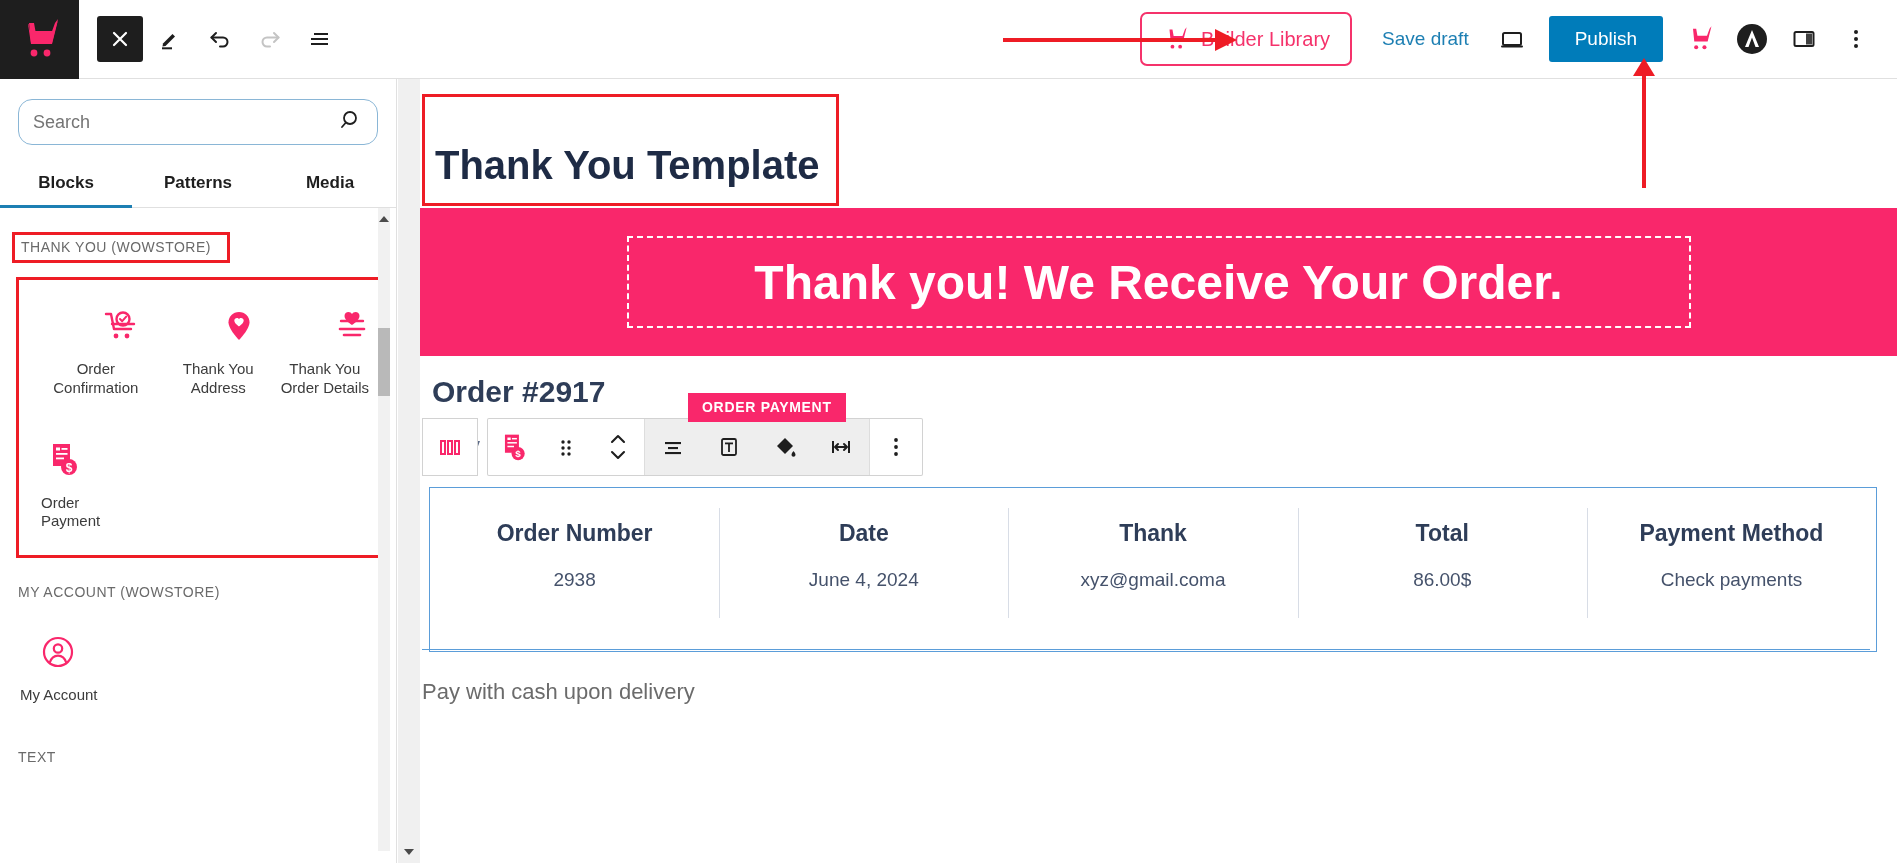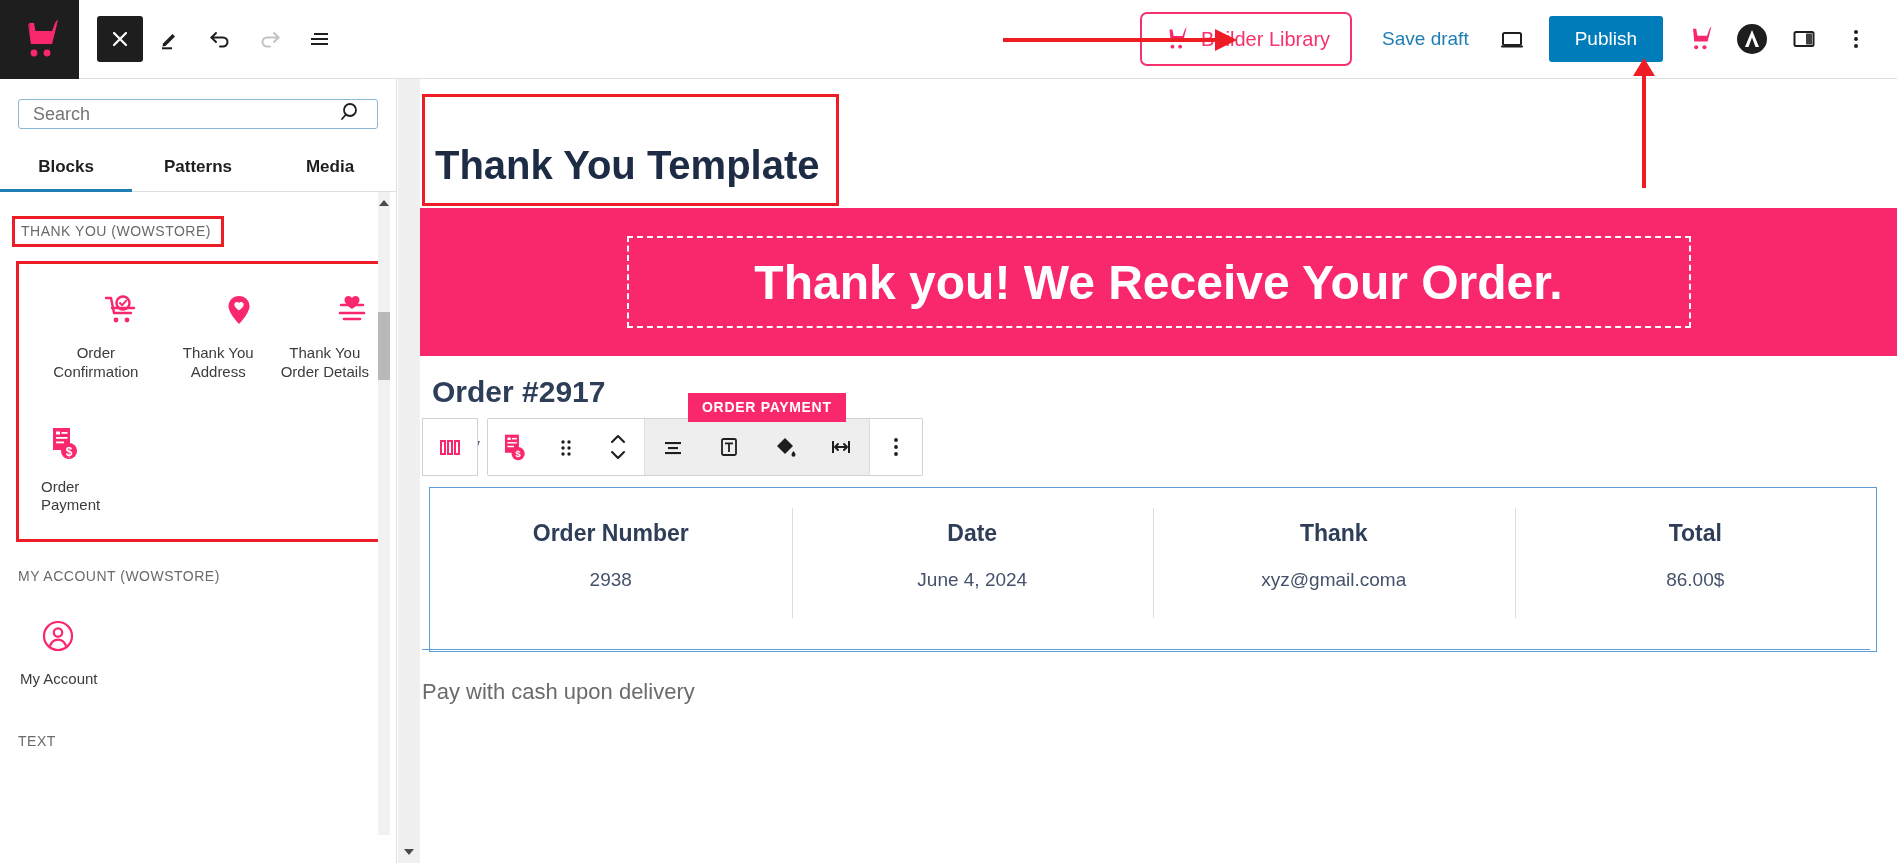--- a/index.html
+++ b/index.html
@@ -63,22 +63,22 @@
 
   
   .sidebar {
     position: absolute; top: 79px; left: 0;
     width: 397px; height: 784px; background: #fff;
     border-right: 1px solid #e0e0e0; overflow: hidden;
   }
   .search-wrap { padding: 20px 18px 0 18px; }
   .search-box {
     display: flex; align-items: center;
-    border: 1px solid #8ab6d6; border-radius: 3px;
-    height: 30px; padding: 0 14px; background: #fff;
+    border: 1px solid #8ab6d6; border-radius: 14px;
+    height: 46px; padding: 0 14px; background: #fff;
   }
   .search-box input {
     flex: 1; border: none; outline: none; font-size: 18px;
     color: #1e1e1e; font-family: "Liberation Sans", sans-serif; background: transparent;
   }
   .search-box input::placeholder { color: #757575; }
 
   .tabs { display: flex; margin-top: 16px; border-bottom: 1px solid #e0e0e0; }
   .tab {
     flex: 1; text-align: center; padding: 12px 0 14px;
@@ -91,21 +91,21 @@
   }
   .tab:not(.active) { font-weight: 700; }
 
   .blocks-scroll { position: relative; height: 643px; overflow: hidden; }
   .cat-label {
     font-size: 14px; letter-spacing: .5px; color: #6a6a6a;
     font-weight: 400; padding: 0 0 0 16px;
   }
   .cat-label-box {
     display: inline-block; margin: 24px 0 0 12px;
-    border: 3px solid #ee1c25; padding: 3px 10px 4px 6px;
+    border: 3px solid #ee1c25; padding: 3px 16px 4px 6px;
   }
   .cat-label-plain { margin: 26px 0 0 18px; display: block; padding: 0; }
 
   .block-grid {
     display: grid; grid-template-columns: repeat(3, 1fr);
     row-gap: 6px; padding: 16px 8px 14px 8px;
   }
   .block-item {
     display: flex; flex-direction: column; align-items: flex-end;
     padding: 14px 4px 10px; cursor: pointer; gap: 14px;
@@ -557,20 +557,24 @@
         <div class="ot-cell">June 4, 2024</div>
       </div>
       <div class="ot-col">
         <div class="ot-head">Thank</div>
         <div class="ot-cell">xyz@gmail.coma</div>
       </div>
       <div class="ot-col">
         <div class="ot-head">Total</div>
         <div class="ot-cell">86.00$</div>
       </div>
+      <div class="ot-col">
+        <div class="ot-head">Payment Method</div>
+        <div class="ot-cell">Check payments</div>
+      </div>
     </div>
 
     <div class="table-underline"></div>
 
     <div class="pay-note">Pay with cash upon delivery</div>
   </div>
 
   <div class="anno" style="left:1003px; top:33px; width:240px; height:14px;">
     <div class="arrow-line" style="left:0; top:5px; width:218px; height:4px;"></div>
     <div style="position:absolute; left:212px; top:-4px; width:0; height:0;

